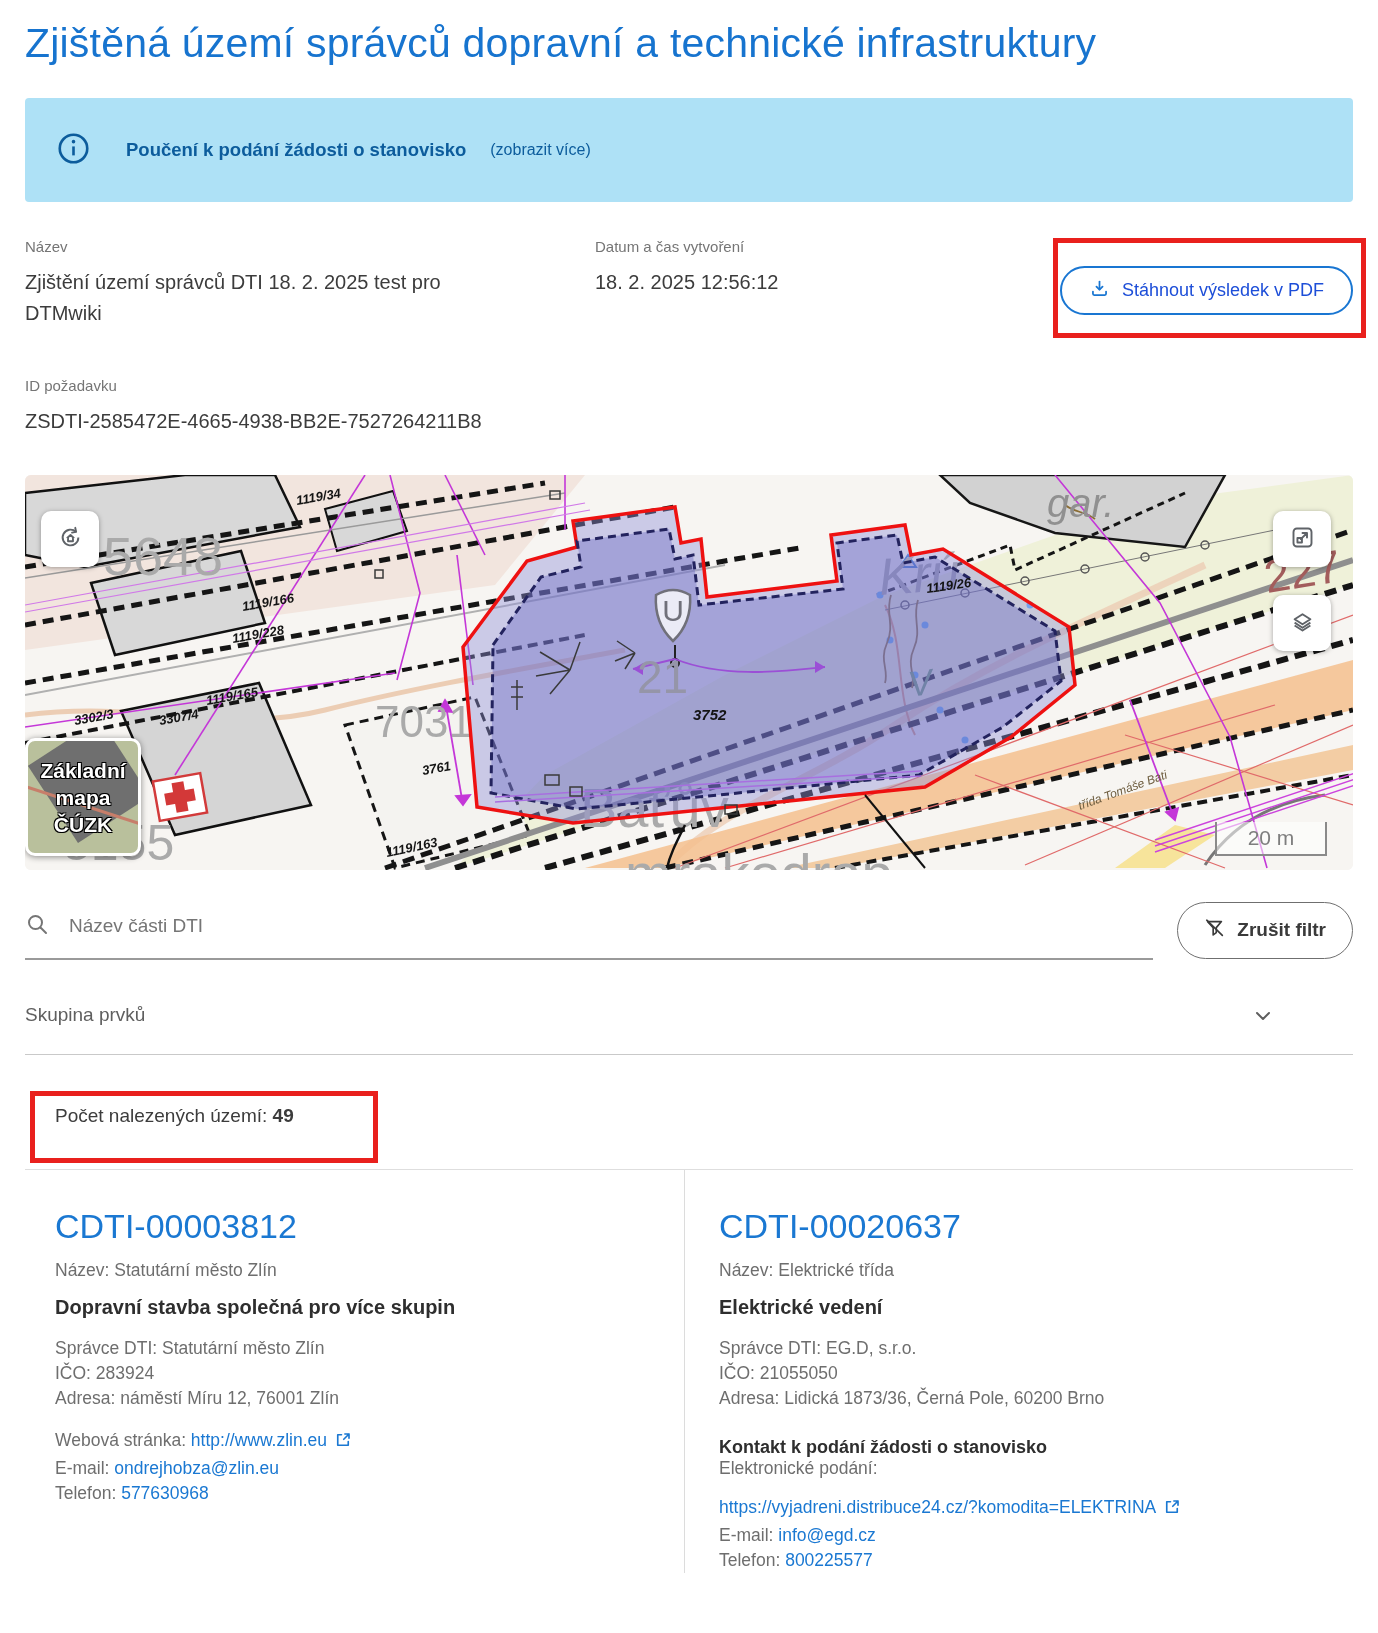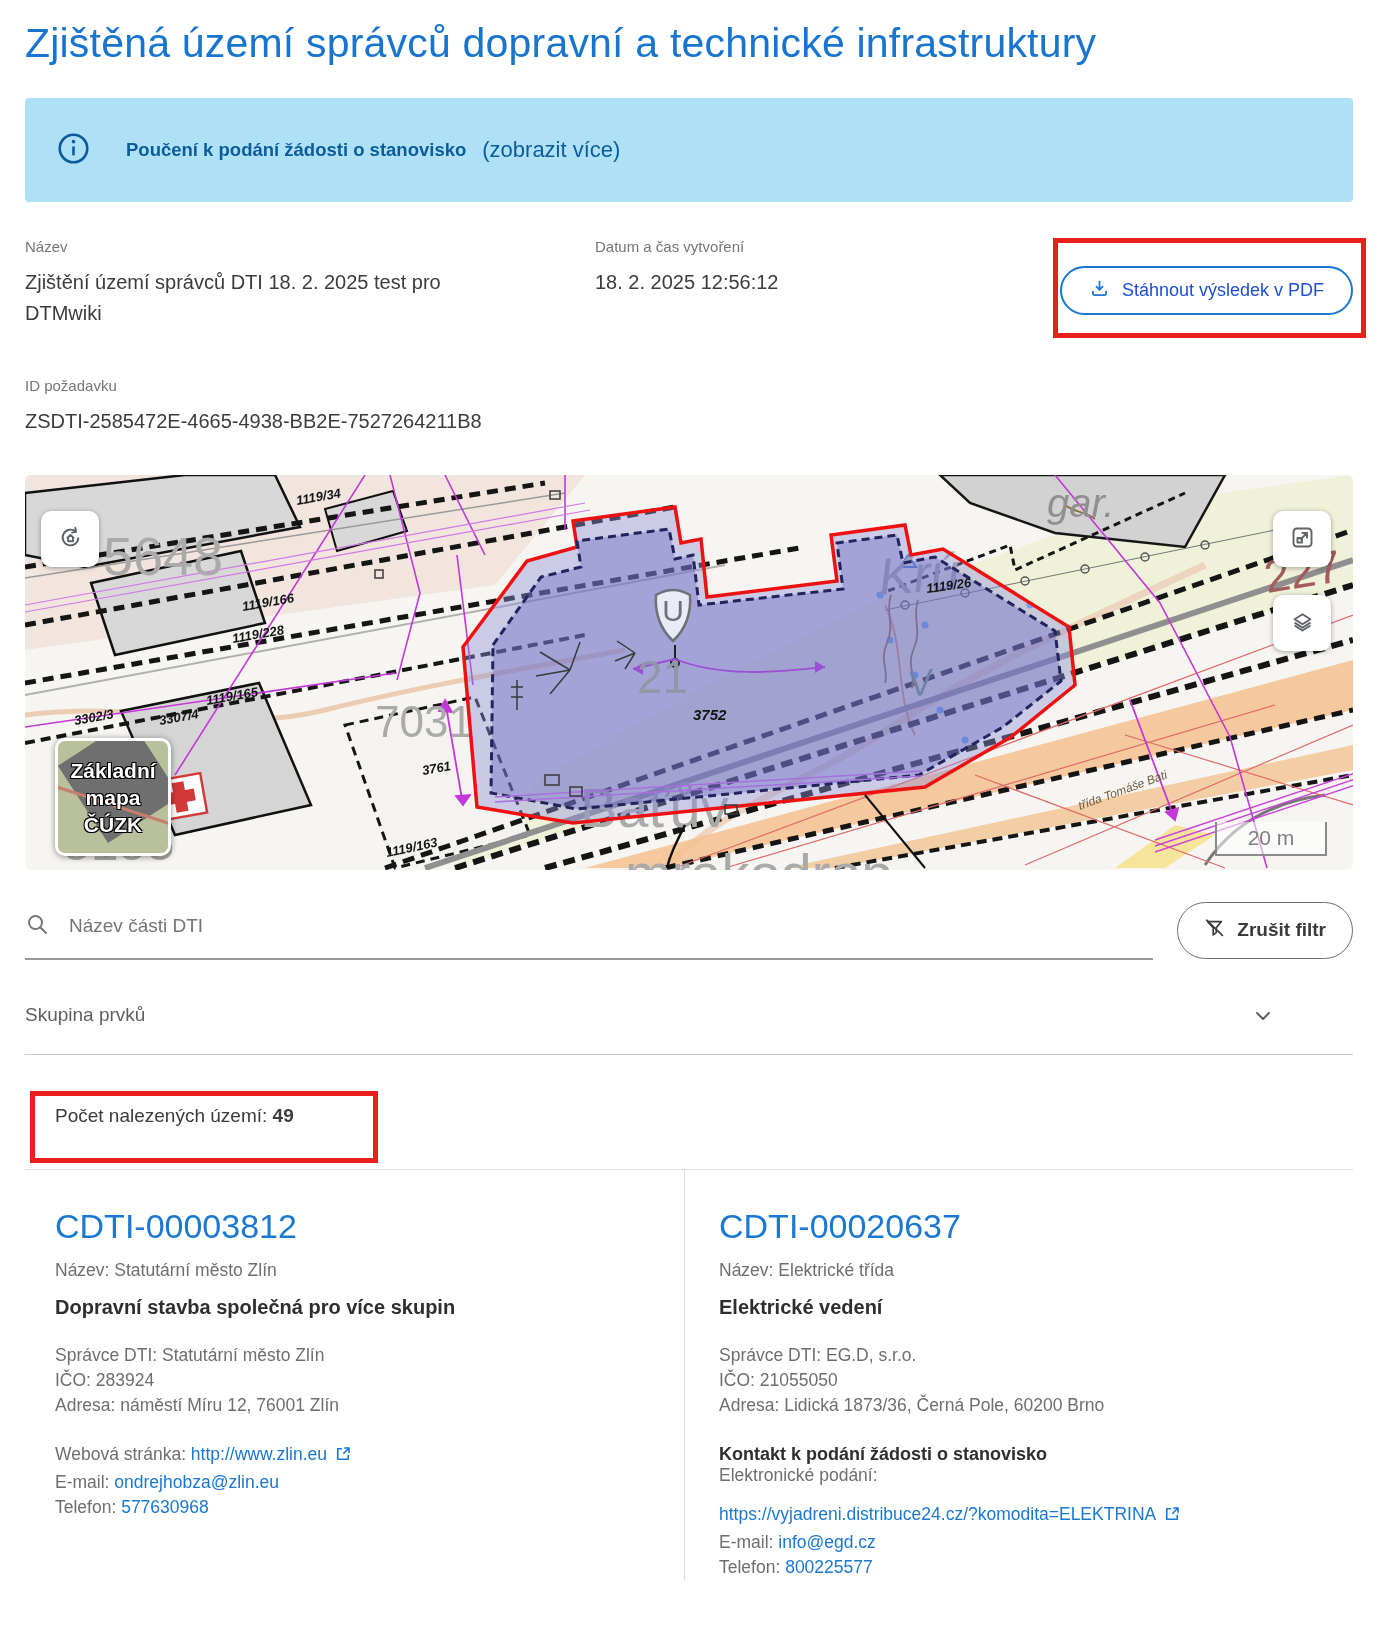--- a/index.html
+++ b/index.html
@@ -10,21 +10,21 @@
 
   
   .page-title { margin-top:16px; font-size:41px; line-height:54px; font-weight:500;
                 color:#1774cf; letter-spacing:.2px; }
 
   
   .banner { margin-top:28px; background:#aee1f6; border-radius:4px; height:104px;
             display:flex; align-items:center; padding:4px 32px; }
   .banner .info-ic { flex:0 0 auto; margin-right:36px; }
   .banner-text { font-size:18.5px; font-weight:700; color:#0c5c9c; }
-  .banner-more { font-size:22px; font-weight:400; color:#0c5c9c; margin-left:16px; cursor:pointer; }
+  .banner-more { font-size:16px; font-weight:400; color:#0c5c9c; margin-left:24px; cursor:pointer; }
 
   
   .meta-row { margin-top:36px; display:flex; align-items:flex-start; }
   .meta-col1 { width:570px; }
   .meta-col2 { width:400px; }
   .meta-col3 { flex:1; display:flex; justify-content:flex-end; position:relative; }
   .field-label { font-size:15px; color:#757575; margin-bottom:12px; }
   .field-value { font-size:20px; color:#3c3c3c; line-height:31px; max-width:490px; }
 
   .pdf-btn { display:inline-flex; align-items:center; gap:12px; height:49px; padding:0 27px;
@@ -38,21 +38,21 @@
   
   .map-wrap { position:relative; margin-top:38px; height:395px; border-radius:6px;
               overflow:hidden; background:#f7f5f2; }
   .map-wrap svg.basemap { position:absolute; left:0; top:0; }
   .map-btn { position:absolute; width:58px; height:56px; background:#fff; border:none;
              border-radius:10px; box-shadow:0 1px 5px rgba(0,0,0,.35); display:flex;
              align-items:center; justify-content:center; cursor:pointer; }
   .btn-reset  { left:16px; top:36px; }
   .btn-expand { right:22px; top:36px; }
   .btn-layers { right:22px; top:120px; }
-  .layer-switch { position:absolute; left:30px; bottom:14px; width:116px; height:118px;
+  .layer-switch { position:absolute; left:0; bottom:14px; width:116px; height:118px;
                   border-radius:10px; border:3px solid #fff; box-shadow:0 1px 6px rgba(0,0,0,.45);
                   background:#b9c09c; overflow:hidden; cursor:pointer; }
   .layer-thumb-shape { position:absolute; left:18px; top:-6px; width:86px; height:92px;
                   background:#6f6f6f; transform:rotate(-33deg); }
   .layer-thumb-road { position:absolute; left:-10px; top:66px; width:150px; height:0;
                   border-top:3px solid #c77e6a; transform:rotate(18deg); }
   .layer-label { position:absolute; inset:0; display:flex; flex-direction:column;
                   align-items:center; justify-content:center; font-size:21px; font-weight:700;
                   line-height:27px; color:#fff;
                   text-shadow:-1px -1px 0 #000,1px -1px 0 #000,-1px 1px 0 #000,1px 1px 0 #000; }
@@ -85,21 +85,21 @@
                border:5px solid #e9201d; pointer-events:none; }
 
   
   .cards { display:grid; grid-template-columns:659px 1fr; min-height:377px; }
   .card-left  { padding:36px 30px 0 30px; }
   .card-right { border-left:1px solid #dcdcdc; padding:36px 0 0 34px; }
   .card-id { font-size:34px; font-weight:400; color:#1a78d2; line-height:40px; cursor:pointer; }
   .muted { color:#6e6e6e; font-size:17.5px; }
   .card-name { margin-top:14px; }
   .card-group { margin-top:15px; font-size:20px; font-weight:700; color:#2e2e2e; }
-  .card-block { margin-top:24px; line-height:25px; }
+  .card-block { margin-top:17px; line-height:25px; }
   .contact-header { margin-top:26px; font-size:18px; font-weight:700; color:#2e2e2e; }
   .card-url { margin-top:16px; line-height:25px; }
   a.lnk, .lnk { color:#1a78d2; text-decoration:none; cursor:pointer; font-size:17.5px; }
   .ext-ic { display:inline-block; vertical-align:-3px; margin-left:7px; }
 
   .map-lbl { font-style:italic; font-weight:700; fill:#141414; }
   .map-big { fill:#aaaaaa; }
 </style>
 </head>
 <body>

